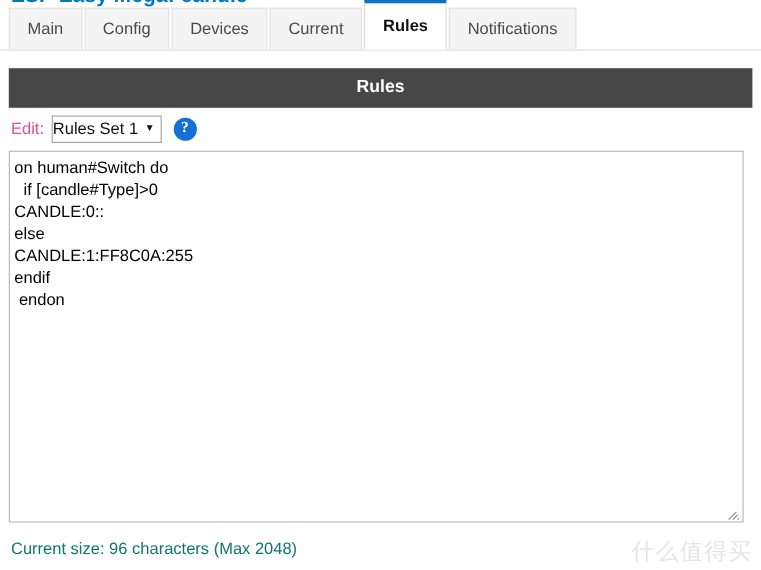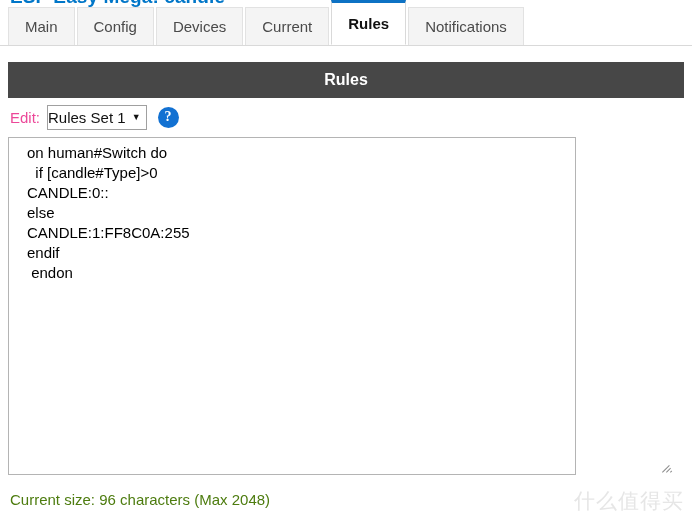--- a/index.html
+++ b/index.html
@@ -153,30 +153,30 @@
     line-height: 1;
     margin-left: 4px;
     font-family: "Liberation Serif", serif;
   }
 
   
   .rules-textarea {
     position: absolute;
     left: 8px;
     top: 137px;
-    width: 568px;
+    width: 668px;
     height: 338px;
     box-sizing: border-box;
     border: 1px solid #b4b4b4;
     background: #ffffff;
     color: #000000;
     font-family: "Liberation Sans", sans-serif;
     font-size: 15px;
     line-height: 20px;
-    padding: 5px 18px;
+    padding: 5px 4px;
     resize: none;
     outline: none;
     overflow: hidden;
     white-space: pre;
   }
   .resize-grip {
     position: absolute;
     left: 661px;
     top: 461px;
     width: 12px;
@@ -194,21 +194,21 @@
   .resize-grip i:nth-child(1) { left: 1px;  top: 11px; width: 10px; }
   .resize-grip i:nth-child(2) { left: 5px;  top: 11px; width: 6px; }
   .resize-grip i:nth-child(3) { left: 9px;  top: 11px; width: 2px; }
 
   
   .status-text {
     position: absolute;
     left: 10px;
     top: 491px;
     font-size: 15px;
-    color: #4d7c0f;
+    color: #0f766e;
     white-space: nowrap;
   }
 
   .watermark {
     position: absolute;
     right: 8px;
     top: 487px;
     font-size: 21px;
     color: #e6e6e6;
     letter-spacing: 1px;

